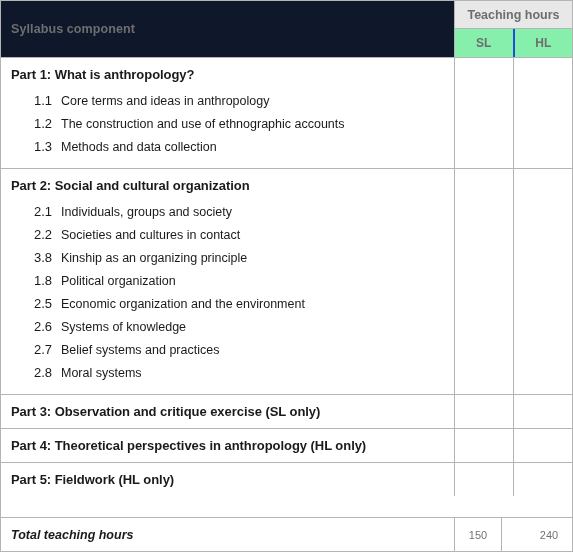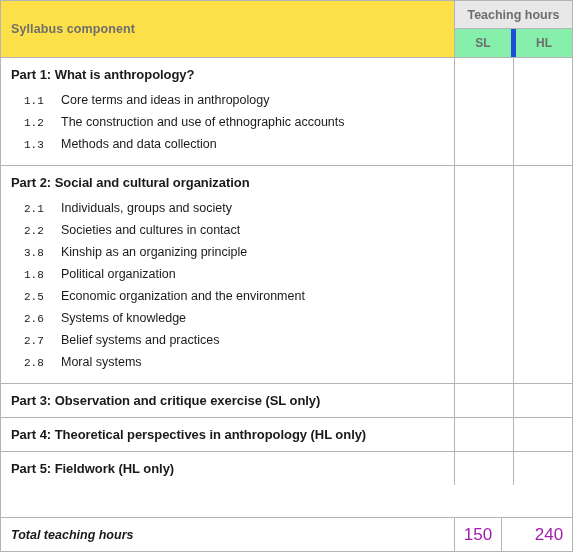--- a/index.html
+++ b/index.html
@@ -32,21 +32,21 @@
     background: #e8e8e8;
     border-bottom: 1px solid #b4b4b4;
   }
   .thead .left-head {
     width: 454px;
     box-sizing: border-box;
     display: flex;
     align-items: center;
     padding-left: 10px;
     border-right: 1px solid #b4b4b4;
-    background: #fde047;
+    background: #0f172a;
   }
   .thead .left-head .label {
     font-size: 12.5px;
     font-weight: bold;
     color: #6e6e6e;
     letter-spacing: .1px;
   }
   .thead .right-head {
     flex: 1;
     display: flex;
@@ -70,21 +70,21 @@
     display: flex;
   }
   .thead .th-sub {
     flex: 1;
     display: flex;
     align-items: center;
     justify-content: center;
     background: #86efac;
   }
   .thead .th-sub.divider {
-    border-left: 5px solid #1d4ed8;
+    border-left: 2px solid #1d4ed8;
   }
   .thead .th-sub .label {
     font-size: 12px;
     font-weight: bold;
     color: #6e6e6e;
   }
 
   
   .tbody {
     flex: 1;
@@ -129,25 +129,24 @@
 
   .sub-list { padding: 0 0 9px 0; }
 
   .sub-row {
     display: flex;
     align-items: baseline;
     padding: 3px 0 5px 0;
   }
   .sub-num {
     width: 38px;
-    padding-left: 23px;
-    box-sizing: border-box;
-    font-size: 11px;
+    padding-left: 33px;
+    box-sizing: border-box;
+    font-size: 13px;
     color: #1a1a1a;
-    font-family: Liberation Mono, monospace;
   }
   .sub-text {
     font-size: 12.5px;
     color: #1a1a1a;
     padding-left: 22px;
   }
 
   
   .part-block.simple .part-heading { padding: 9px 10px 9px 10px; }
 
@@ -171,22 +170,22 @@
     font-weight: bold;
     color: #1a1a1a;
   }
   .total-row .hours-cell { flex: 1; display: flex; }
   .total-row .hours-sl,
   .total-row .hours-hl {
     flex: 1;
     display: flex;
     align-items: center;
     justify-content: center;
-    font-size: 17px;
-    color: #a21caf;
+    font-size: 11px;
+    color: #737373;
   }
   .total-row .hours-hl { border-left: 1px solid #b4b4b4; padding-left: 24px; }
 </style>
 </head>
 <body>
 
 <div class="syllabus-table">
 
   <div class="thead">
     <div class="left-head">

